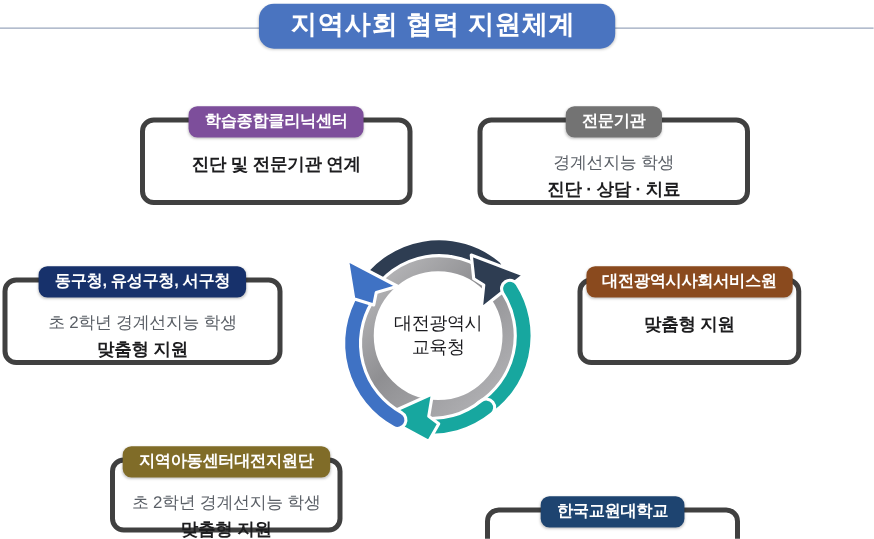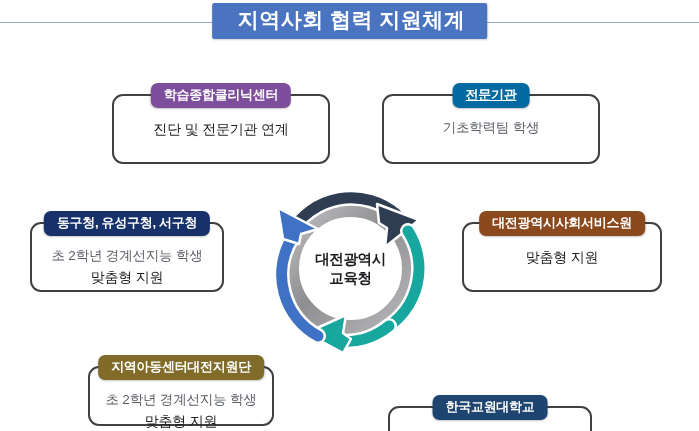--- a/index.html
+++ b/index.html
@@ -14,54 +14,54 @@
   #stage{position:relative;width:699px;height:431px;overflow:hidden;}
 
   
   .title-rule{
     position:absolute;left:0;top:22px;width:699px;height:1px;
     background:#9aa7bd;
   }
   .title-pill{
     position:absolute;left:50%;top:3px;transform:translateX(-50%);
     background:#4a74c0;
-    border-radius:2px;
-    padding:5px 22px 7px 26px;
+    border-radius:12px;
+    padding:5px 32px 7px 26px;
     color:#ffffff;
     font-size:21px;font-weight:bold;
     letter-spacing:0.5px;
     white-space:nowrap;
     line-height:1.15;
     box-shadow:0 1px 2px rgba(0,0,0,.18);
   }
 
   
   .card{
     position:absolute;
     background:#ffffff;
-    border:2px solid #404040;
+    border:4px solid #404040;
     border-radius:11px;
     box-sizing:border-box;
   }
   .card-body{
     position:absolute;
     left:0;right:0;top:22px;
     text-align:center;
     padding:0 6px;
   }
   .card-line1{
     font-size:13.5px;
     color:#5a5f66;
     line-height:1.45;
     white-space:nowrap;
     letter-spacing:-0.2px;
   }
   .card-line2{
     font-size:14px;
-    font-weight:normal;
+    font-weight:bold;
     color:#1d1d1f;
     line-height:1.45;
     white-space:nowrap;
     letter-spacing:-0.2px;
     margin-top:1px;
   }
   .card-header{
     position:absolute;
     top:-13px;
     left:50%;
@@ -86,21 +86,21 @@
   #cycle svg{display:block;}
   .center-text{
     position:absolute;
     left:0;right:0;top:0;bottom:0;
     display:flex;flex-direction:column;
     align-items:center;justify-content:center;
     pointer-events:none;
   }
   .center-text div{
     font-size:14.5px;
-    font-weight:bold;
+    font-weight:normal;
     color:#1c1c20;
     line-height:1.28;
     white-space:nowrap;
     letter-spacing:-0.4px;
   }
 </style>
 </head>
 <body>
 
 <div id="stage">
@@ -161,35 +161,36 @@
   </div>
 
   <div class="card" style="left:112px;top:94px;width:218px;height:70px;">
     <div class="card-header" style="background:#7d4e9b;">학습종합클리닉센터</div>
     <div class="card-body">
       <div class="card-line2">진단 및 전문기관 연계</div>
     </div>
   </div>
 
   <div class="card" style="left:382px;top:94px;width:218px;height:70px;">
-    <div class="card-header" style="background:#0369a1;text-decoration:underline;">전문기관</div>
-    <div class="card-body">
-      <div class="card-line1">기초학력팀 학생</div>
-    </div>
-  </div>
-
-  <div class="card" style="left:30px;top:222px;width:194px;height:70px;">
+    <div class="card-header" style="background:#737373;">전문기관</div>
+    <div class="card-body">
+      <div class="card-line1">경계선지능 학생</div>
+      <div class="card-line2">진단 · 상담 · 치료</div>
+    </div>
+  </div>
+
+  <div class="card" style="left:2px;top:222px;width:224px;height:70px;">
     <div class="card-header" style="background:#17316b;">동구청, 유성구청, 서구청</div>
     <div class="card-body">
       <div class="card-line1">초 2학년 경계선지능 학생</div>
       <div class="card-line2">맞춤형 지원</div>
     </div>
   </div>
 
-  <div class="card" style="left:462px;top:222px;width:200px;height:70px;">
+  <div class="card" style="left:462px;top:222px;width:179px;height:70px;">
     <div class="card-header" style="background:#8a4a1e;">대전광역시사회서비스원</div>
     <div class="card-body">
       <div class="card-line2">맞춤형 지원</div>
     </div>
   </div>
 
   <div class="card" style="left:88px;top:366px;width:186px;height:60px;">
     <div class="card-header" style="background:#806c28;">지역아동센터대전지원단</div>
     <div class="card-body">
       <div class="card-line1">초 2학년 경계선지능 학생</div>

